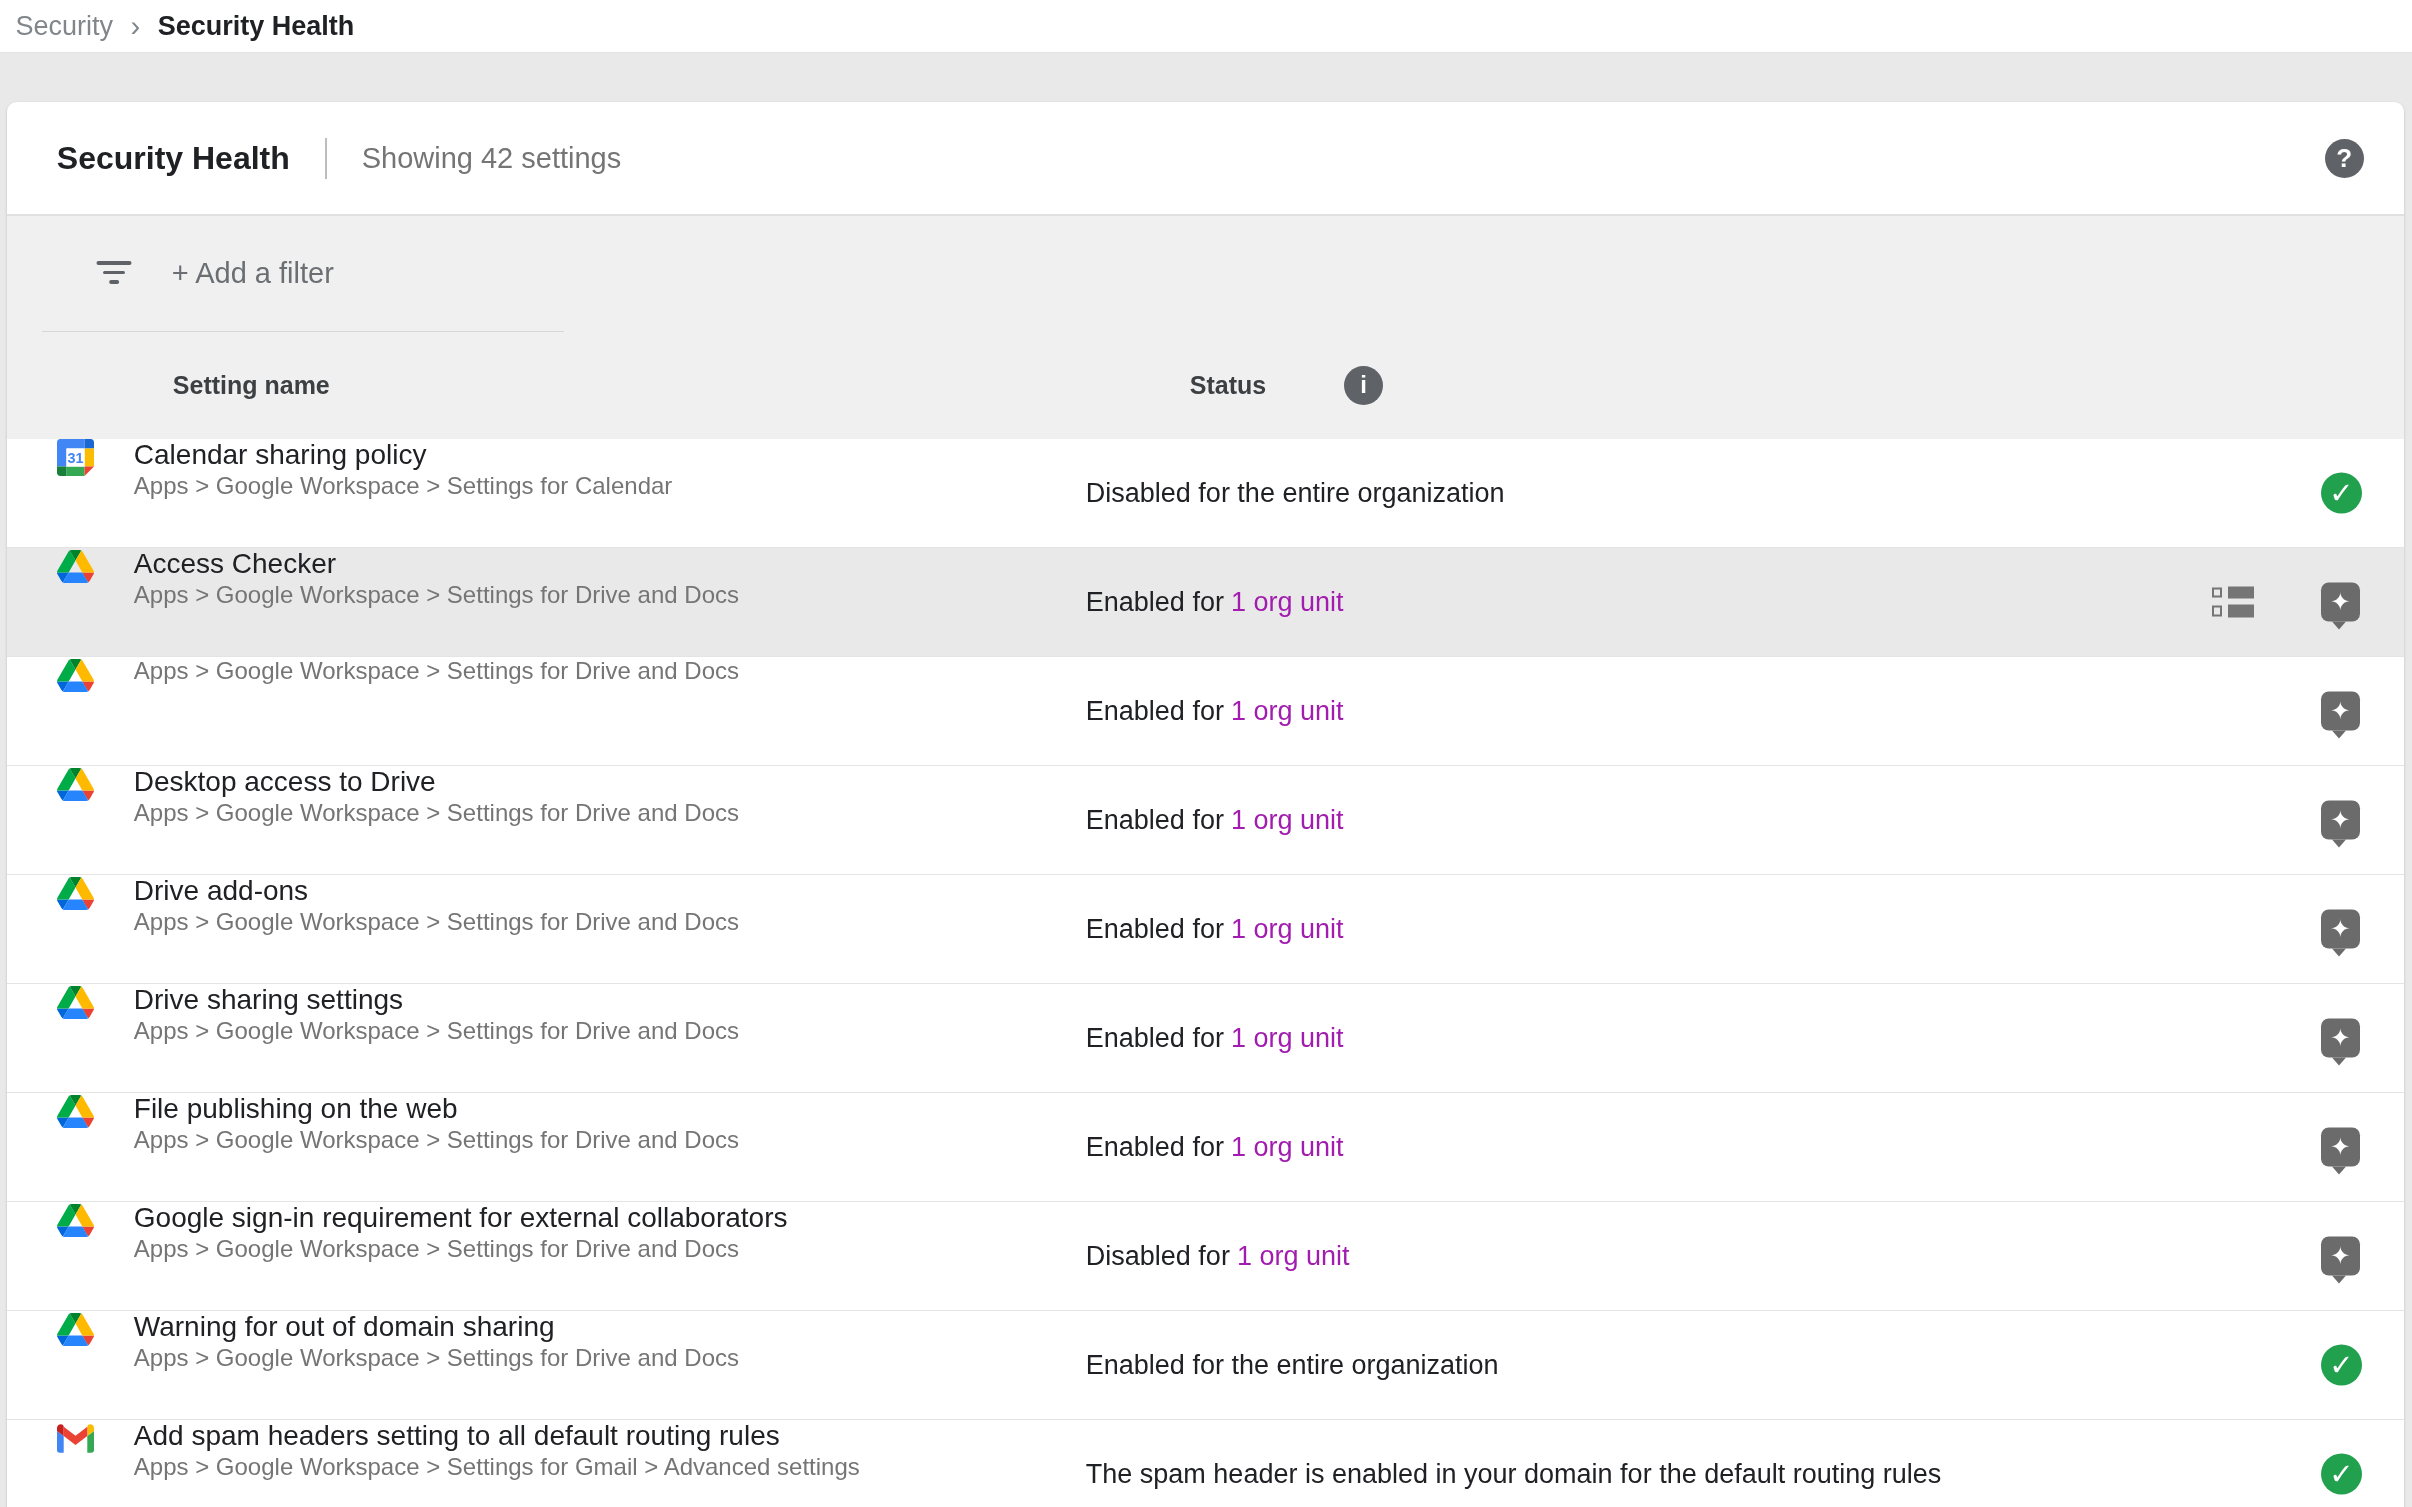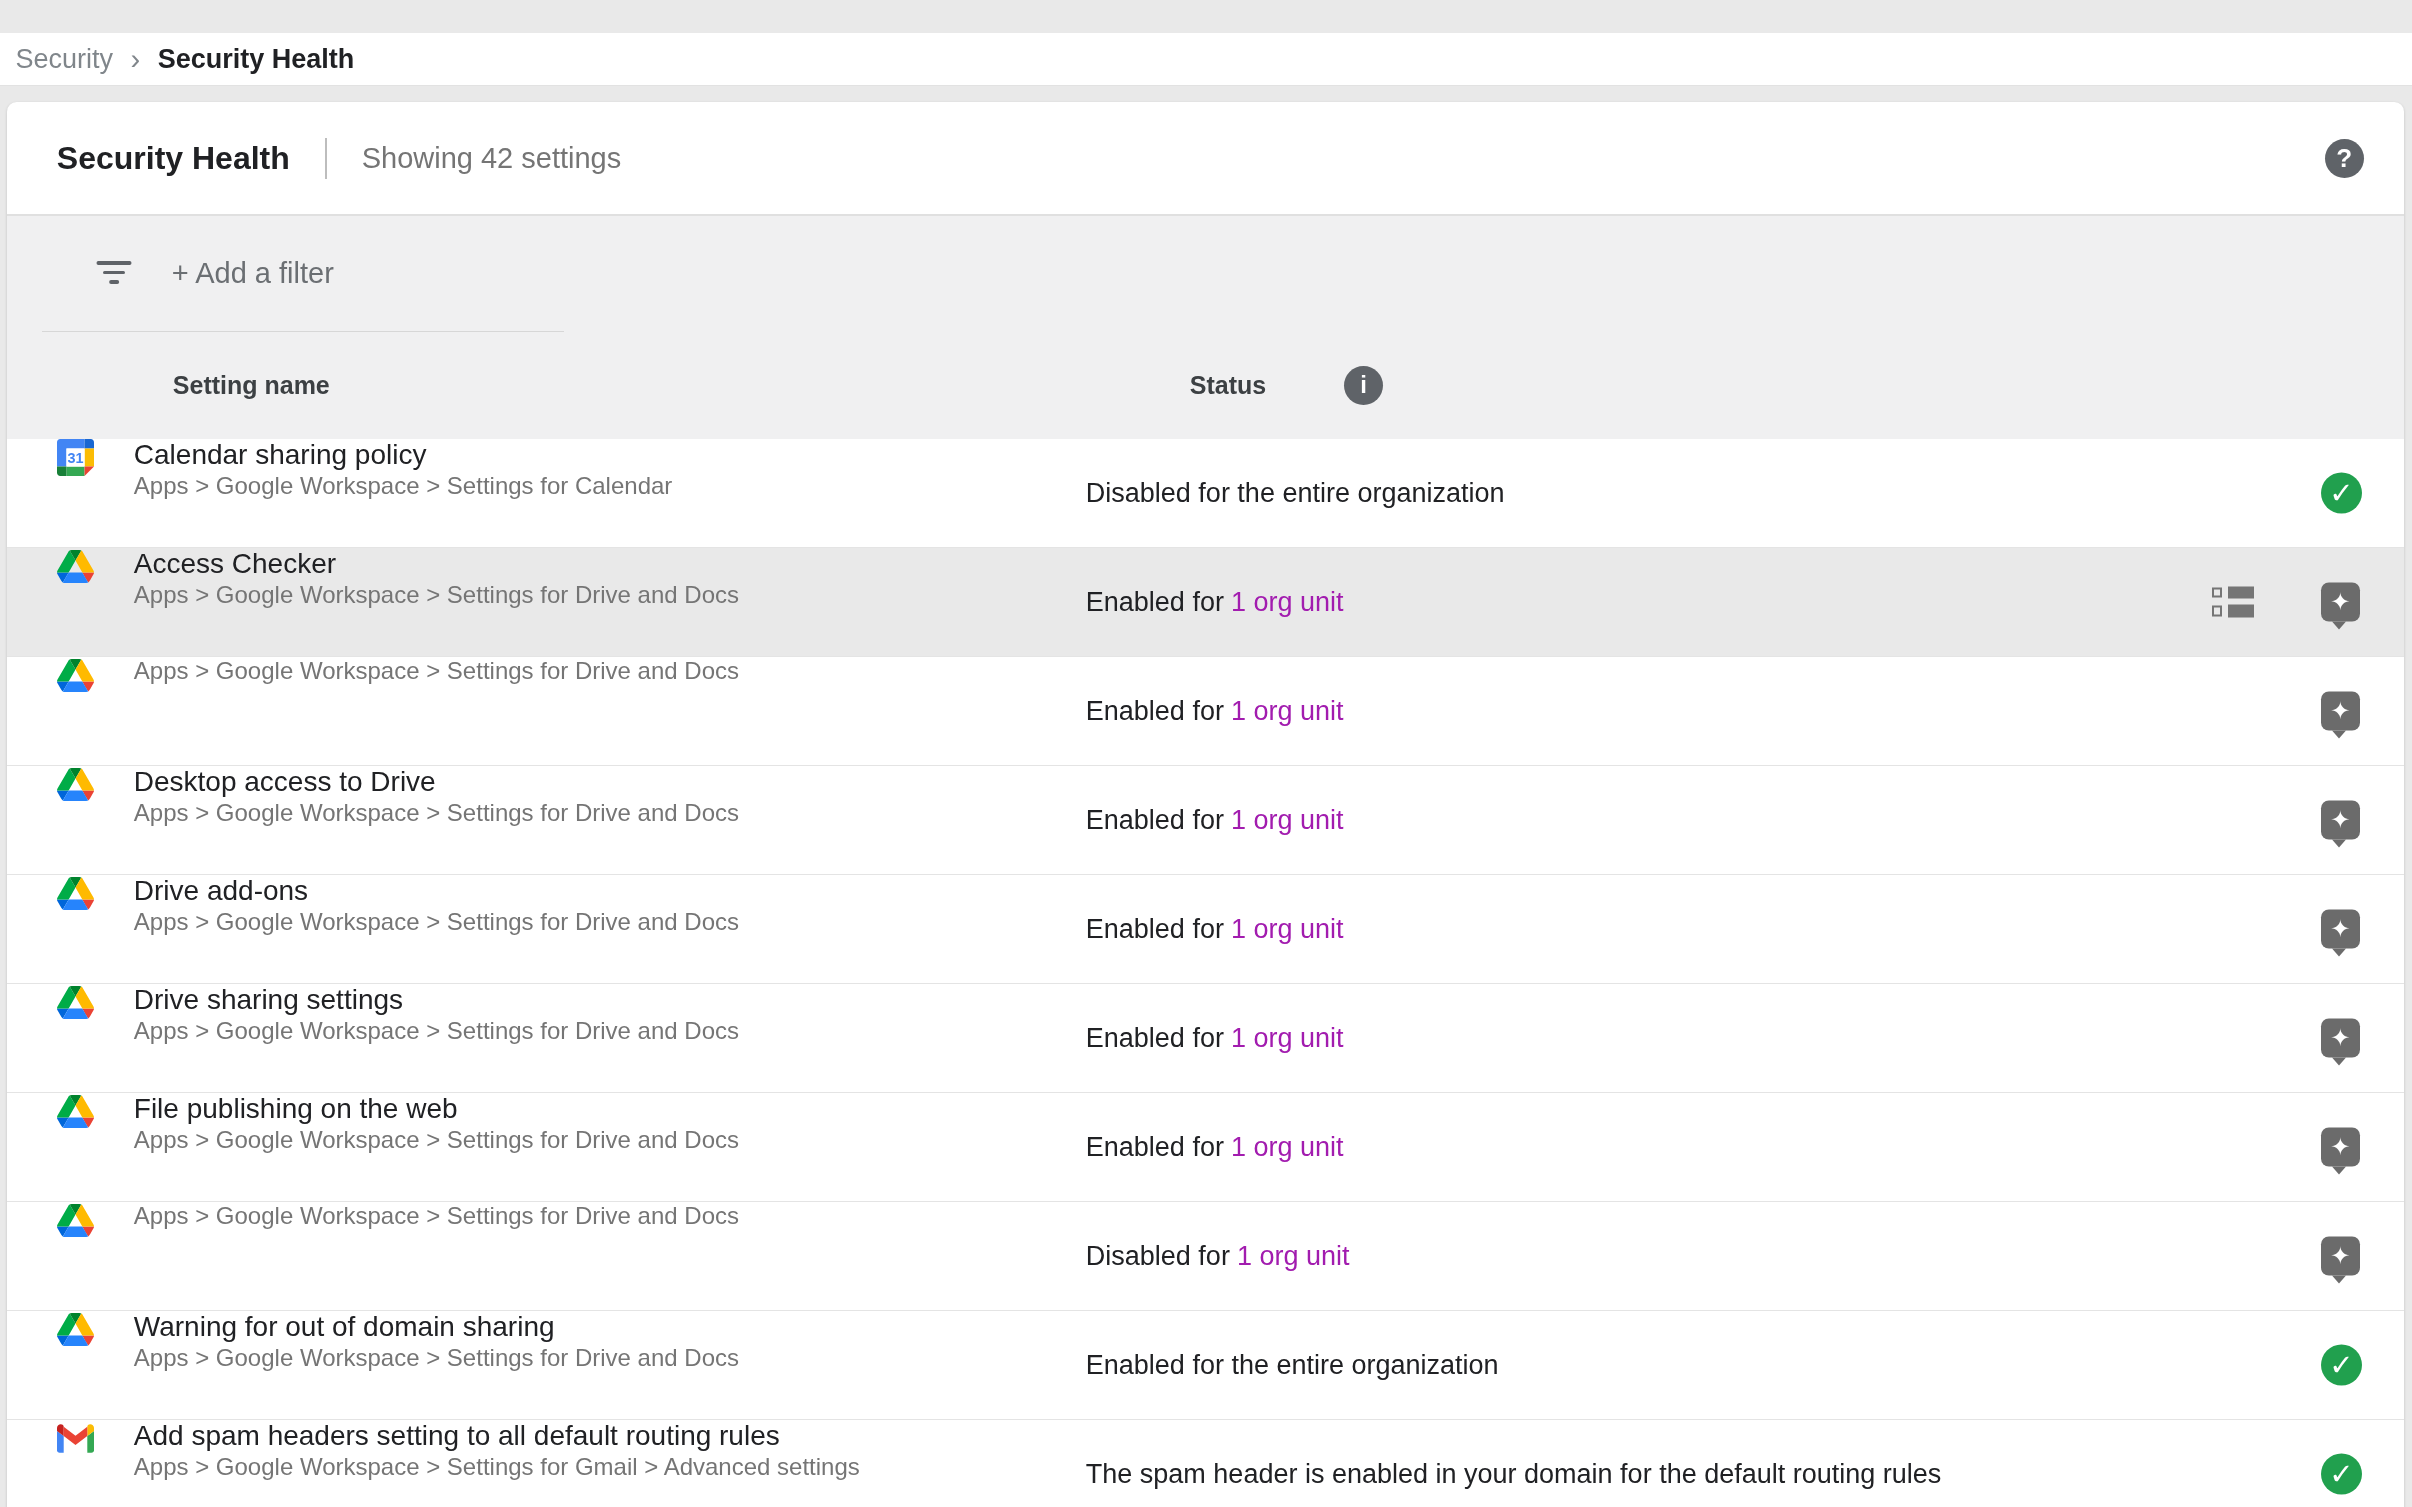--- a/index.html
+++ b/index.html
@@ -7,21 +7,21 @@
   body {
     font-family:"Liberation Sans","DejaVu Sans",sans-serif;
     background:#e9e9e9;
     color:#202124;
     position:relative;
   }
 
   
   .topbar {
     height:53px; background:#fff; display:flex; align-items:center;
-    padding-left:15.5px; border-bottom:1px solid #e2e2e2;margin-top:33px;
+    padding-left:15.5px; border-bottom:1px solid #e2e2e2;
   }
   .crumb-parent { font-size:27px; color:#80868b; }
   .crumb-sep { font-size:29px; color:#80868b; margin:0 17.5px; }
   .crumb-current { font-size:27px; color:#202124; font-weight:700; }
 
   
   .card {
     position:absolute; left:6.8px; top:102px; width:2397px; height:1553px;
     background:#fff; border-radius:9.7px 9.7px 0 0;
     box-shadow:0 1px 2.9px rgba(0,0,0,.18);
@@ -325,20 +325,21 @@
   <svg viewBox="0 0 87.3 78">
     <path d="m6.6 66.85 3.85 6.65c.8 1.4 1.95 2.5 3.3 3.3l13.75-23.8h-27.5c0 1.55.4 3.1 1.2 4.5z" fill="#0066da"></path>
     <path d="m43.65 25-13.75-23.8c-1.35.8-2.5 1.9-3.3 3.3l-25.4 44a9.06 9.06 0 0 0-1.2 4.5h27.5z" fill="#00ac47"></path>
     <path d="m73.55 76.8c1.35-.8 2.5-1.9 3.3-3.3l1.6-2.75 7.65-13.25c.8-1.4 1.2-2.95 1.2-4.5h-27.5l5.85 11.5z" fill="#ea4335"></path>
     <path d="m43.65 25 13.75-23.8c-1.35-.8-2.9-1.2-4.5-1.2h-18.5c-1.6 0-3.15.45-4.5 1.2z" fill="#00832d"></path>
     <path d="m59.8 53h-32.3l-13.75 23.8c1.35.8 2.9 1.2 4.5 1.2h50.8c1.6 0 3.15-.45 4.5-1.2z" fill="#2684fc"></path>
     <path d="m73.4 26.5-12.7-22c-.8-1.4-1.95-2.5-3.3-3.3l-13.75 23.8 16.15 28h27.45c0-1.55-.4-3.1-1.2-4.5z" fill="#ffba00"></path>
   </svg>
 </div>
     <div class="row-text">
+      <div class="row-title">Google sign-in requirement for external collaborators</div>
       <div class="row-path">Apps &gt; Google Workspace &gt; Settings for Drive and Docs</div>
     </div>
     <div class="row-status">
       <span class="status-text">Disabled for</span><span class="status-link">1 org unit</span>
     </div>
     <div class="row-secondary-icon"></div>
     <div class="row-right-icon">
   <div class="badge">✦</div>
 </div>
   </div>

